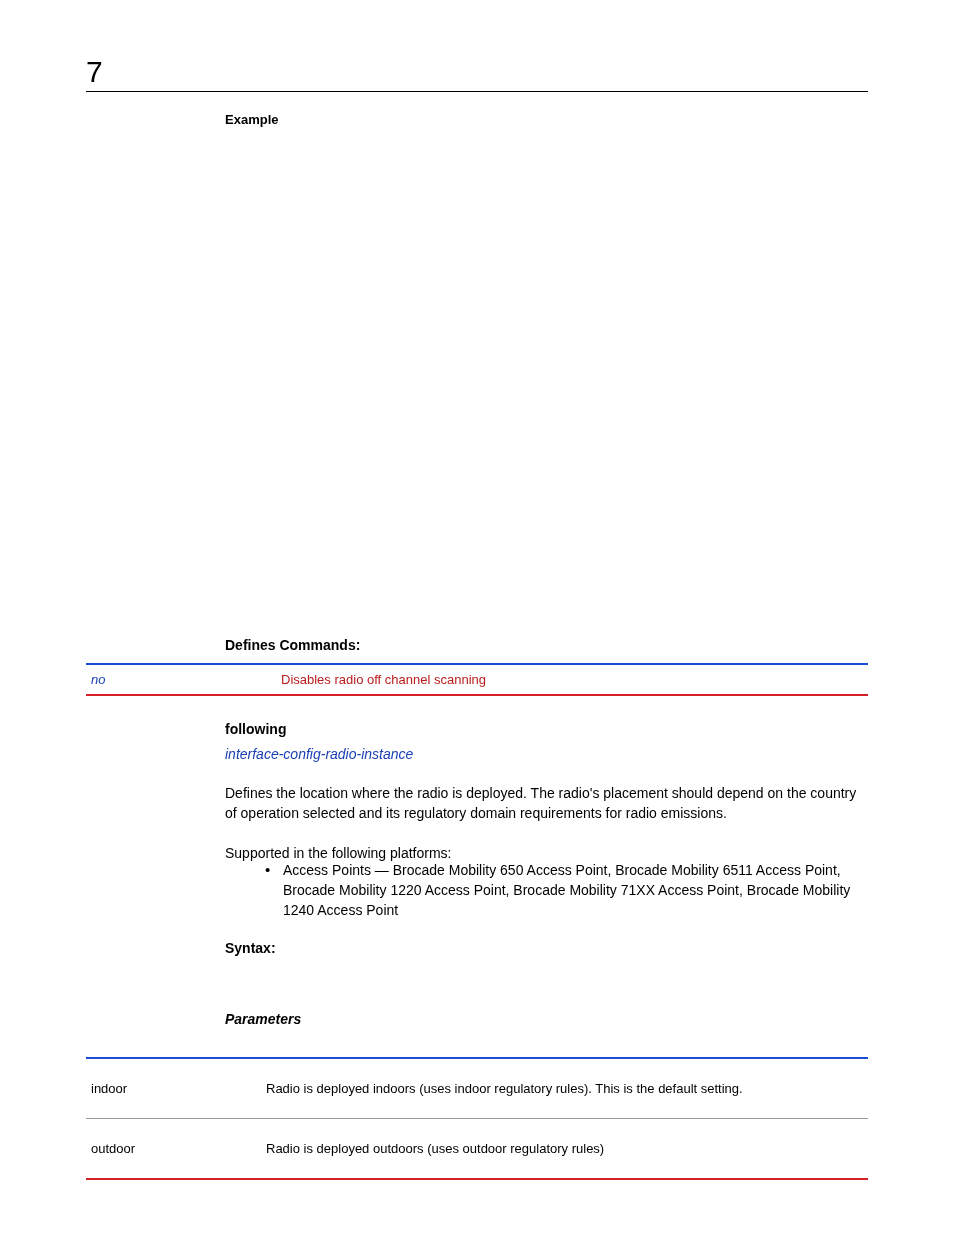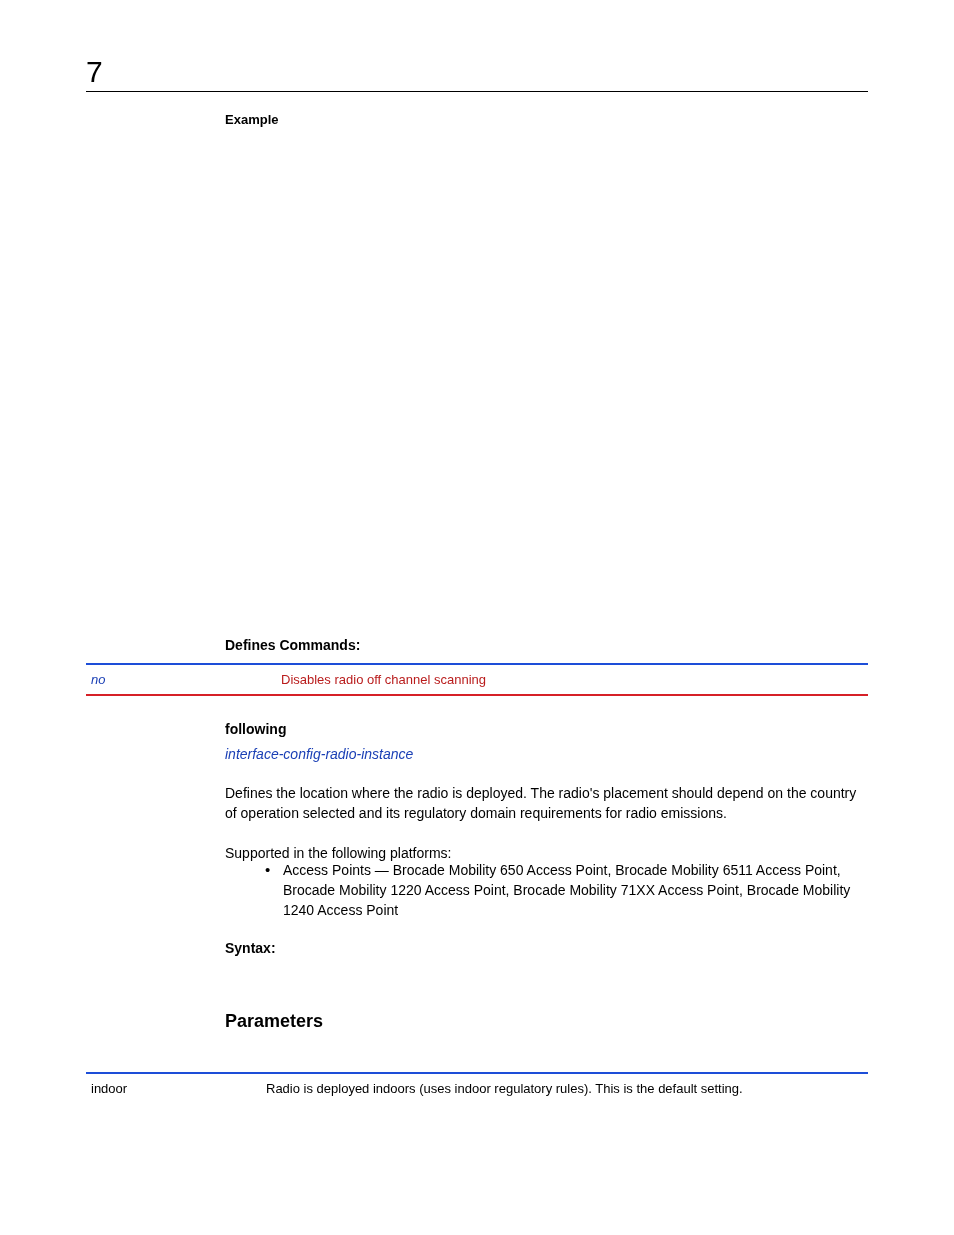--- a/index.html
+++ b/index.html
@@ -19,23 +19,23 @@
   .thin-border { border-top: 1px solid #999; }
   .sub-heading { font-size: 14px; font-weight: 700; margin-bottom: 8px; }
   .link { font-size: 14px; color: #1a3fb5; font-style: italic; margin-bottom: 22px; display: inline-block; }
   .body-text { font-size: 14px; line-height: 1.42; margin-bottom: 21px; }
   .support-text { font-size: 14px; }
   .bullet-block { margin-left: 40px; margin-bottom: 20px; }
   .bullet-row { display: flex; align-items: flex-start; font-size: 14px; line-height: 1.42; }
   .bullet-dot { width: 18px; flex: 0 0 18px; font-size: 15px; line-height: 1.2; }
   .bullet-text { flex: 1; }
   .syntax-heading { font-size: 14px; font-weight: 700; margin-bottom: 55px; }
-  .params-heading { font-size: 18px; font-weight: 700; margin-bottom: 40px; }
+  .params-heading { font-size: 14px; font-weight: 700; margin-bottom: 30px; font-style: italic; }
   .param-table { width: 100%; border-collapse: collapse; margin-left: -139px; width: calc(100% + 139px); }
-  .param-table td { font-size: 13px; padding: 7px 0; vertical-align: top; }
+  .param-table td { font-size: 13px; padding: 22px 0; vertical-align: top; }
   .param-table .pl { width: 180px; padding-left: 5px; }
 </style>
 </head>
 <body>
 
 <div class="page">
 
   <span class="chapter-num">7</span>
   <hr class="chapter-rule">
 
@@ -76,16 +76,20 @@
 
     <div class="params-heading">Parameters</div>
   </div>
 
   <table class="param-table" style="margin-left:0; width:100%;">
     <tbody>
         <tr class="red-top">
       <td class="pl">indoor</td>
       <td>Radio is deployed indoors (uses indoor regulatory rules). This is the default setting.</td>
     </tr>
+    <tr class="thin-border red-bottom">
+      <td class="pl">outdoor</td>
+      <td>Radio is deployed outdoors (uses outdoor regulatory rules)</td>
+    </tr>
   </tbody>
     </table>
 
 </div>
 
 </body></html>

